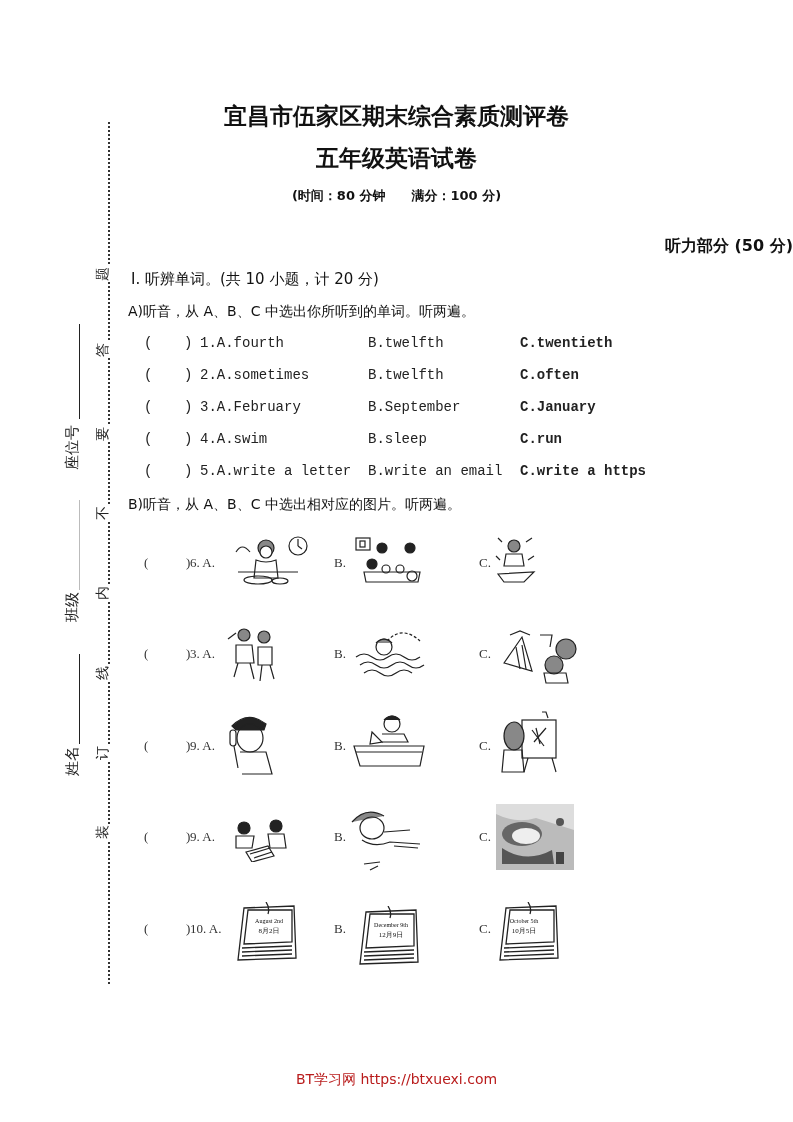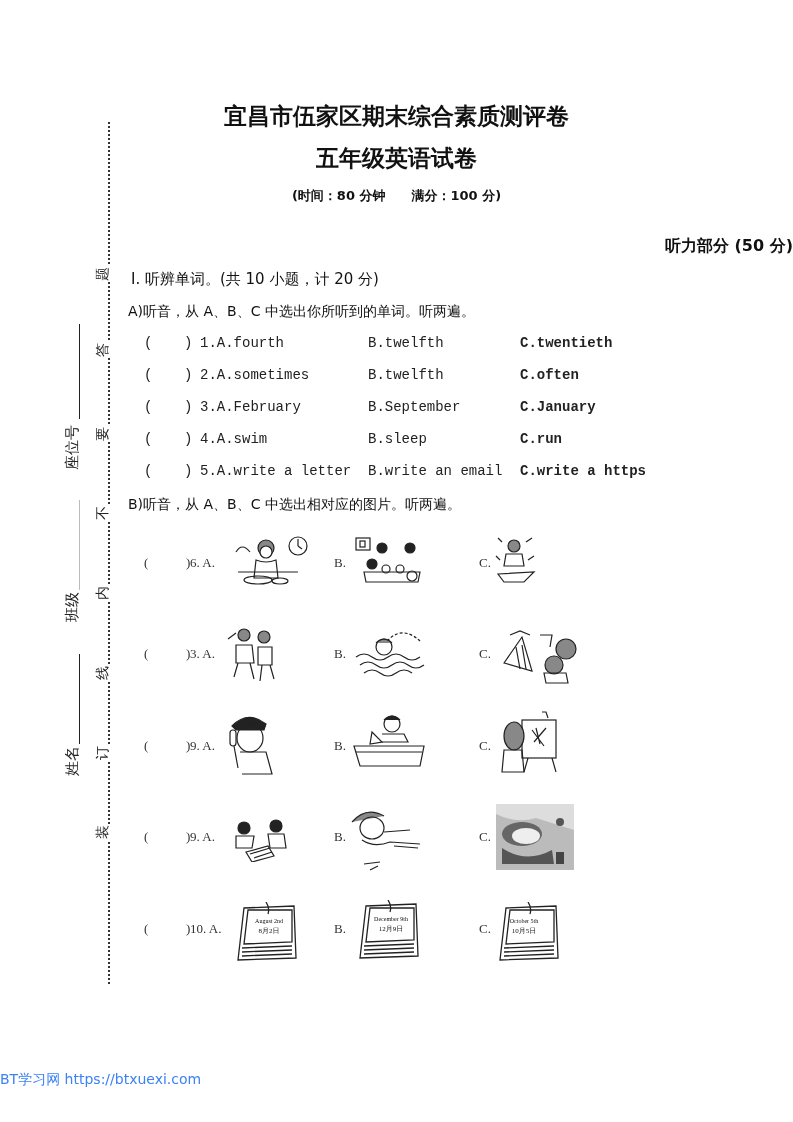--- a/index.html
+++ b/index.html
@@ -64,22 +64,22 @@
     .p-row { position: absolute; left: 144px; width: 460px; height: 70px; }
     .p-row .pl, .p-row .pr, .p-row .lbl {
       position: absolute; font-family: "Liberation Serif", serif; font-size: 13px; color: #333;
     }
     .p-row .pl { left: 0; }
     .p-row .pr { left: 42px; }
     .pic { position: absolute; }
     .pic svg { display: block; }
 
     .footer {
-      position: absolute; top: 1071px; left: 0; width: 793px; text-align: left;
-      font-size: 14px; color: #3b82f6;
+      position: absolute; top: 1071px; left: 0; width: 793px; text-align: center;
+      font-size: 14px; color: #b91c1c;
     }
   </style>
 </head>
 <body>
 
 <div class="dotted-line"></div>
 <div class="margin-char" style="top:266px">题</div>
 <div class="margin-char" style="top:342px">答</div>
 <div class="margin-char" style="top:426px">要</div>
 <div class="margin-char" style="top:505px">不</div>
@@ -339,21 +339,21 @@
           <line x1="8" y1="50" x2="58" y2="48"></line>
           <line x1="8" y1="54" x2="58" y2="52"></line>
     </g>
       </svg>
     <div style="position:absolute; left:12px; top:14px; width:46px; text-align:center; font-family:'Liberation Serif',serif; font-size:6px; line-height:10px;">
       <div>August 2nd</div>
       <div style="font-size:7px;">8月2日</div>
     </div>
   </div>
   <span class="lbl" style="left:190px; top:21px">B.</span>
-  <div class="pic" style="left:212px; top:0; width:66px; height:62px;">
+  <div class="pic" style="left:212px; top:6px; width:66px; height:62px;">
     <svg width="66" height="62" viewBox="0 0 66 62" style="position:absolute;left:0;top:0">
         <g fill="none" stroke="#222" stroke-width="1.3">
       <path d="M10 6 L60 4 L62 56 L4 58 Z"></path>
           <path d="M14 8 L58 8 L58 40 L10 42 Z" fill="#fff"></path>
       <path d="M32 0 Q36 6 34 12"></path>
           <line x1="8" y1="46" x2="58" y2="44"></line>
           <line x1="8" y1="50" x2="58" y2="48"></line>
           <line x1="8" y1="54" x2="58" y2="52"></line>
     </g>
       </svg>

